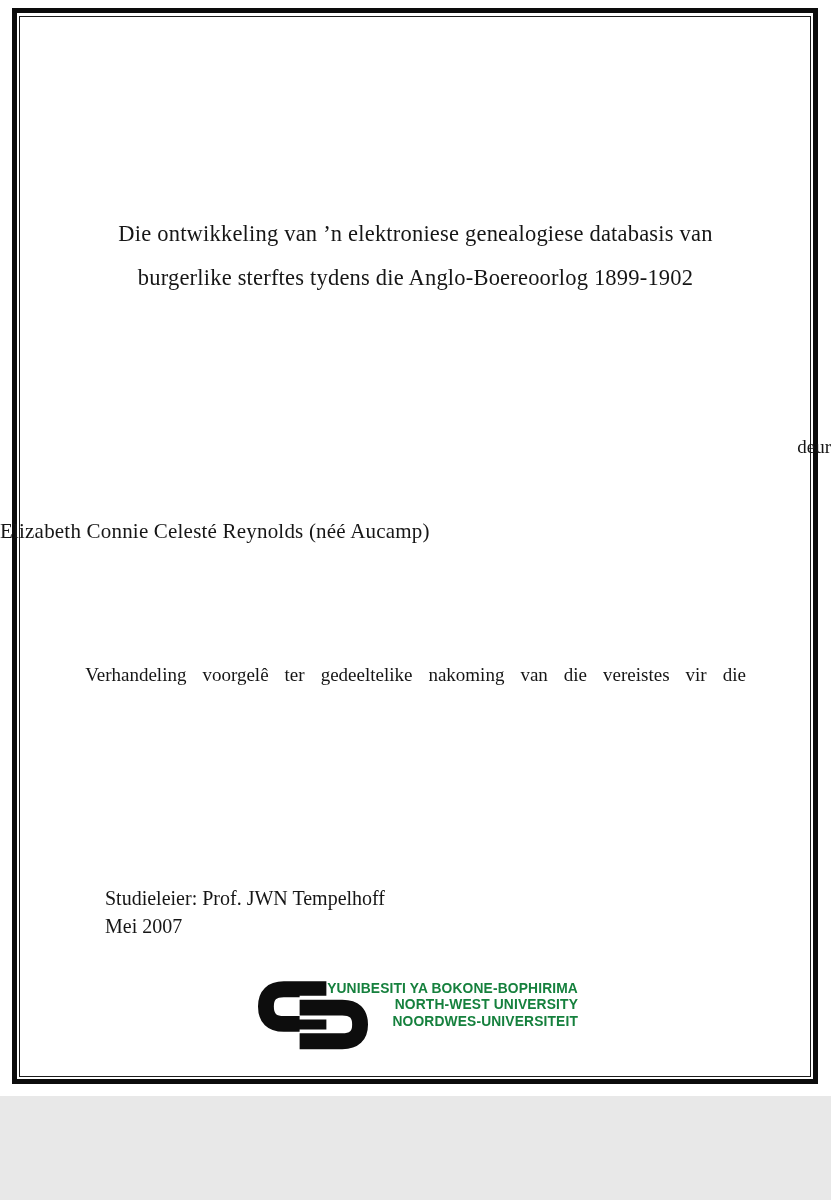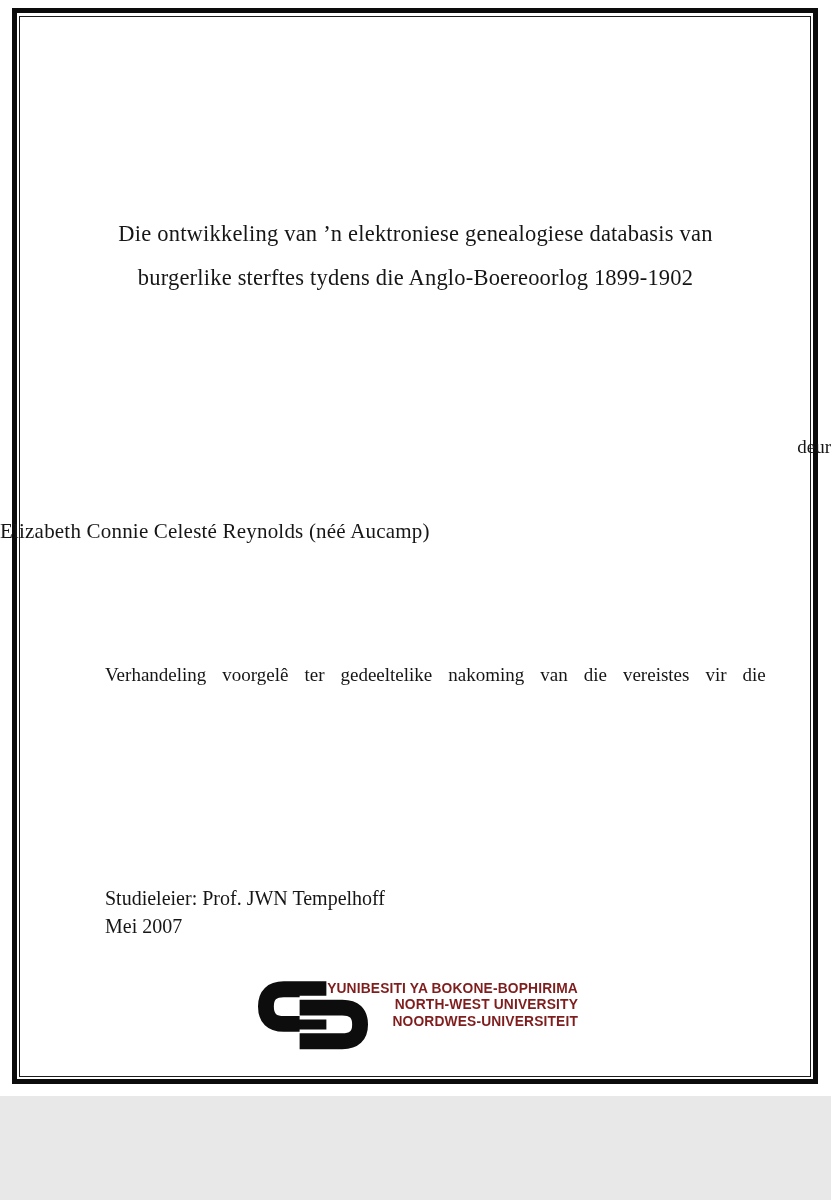--- a/index.html
+++ b/index.html
@@ -49,21 +49,21 @@
   }
   .statement {
     position: absolute;
     left: 105px; top: 661px;
     width: 621px;
     font-size: 19px;
     line-height: 27px;
   }
   [data-justify] {
     display: flex;
-    justify-content: space-between;
+    justify-content: center;
     flex-wrap: nowrap;
     white-space: nowrap;
     gap: 16px;
   }
   .italic { font-style: italic; }
   .supervisor-block {
     position: absolute;
     left: 105px; top: 885px;
     font-size: 20px;
     line-height: 27.5px;
@@ -75,21 +75,21 @@
   }
   .logo-text {
     position: absolute;
     right: 253px; top: 981px;
     text-align: right;
     font-family: "Liberation Sans", "DejaVu Sans", sans-serif;
     font-weight: 700;
     font-size: 13.8px;
     line-height: 16.4px;
     letter-spacing: 0.15px;
-    color: #7f1d1d;
+    color: #15803d;
     white-space: nowrap;
   }
 </style>
 </head>
 <body>
 
 <div class="page">
 
   <div class="frame-outer"></div>
   <div class="frame-inner"></div>

